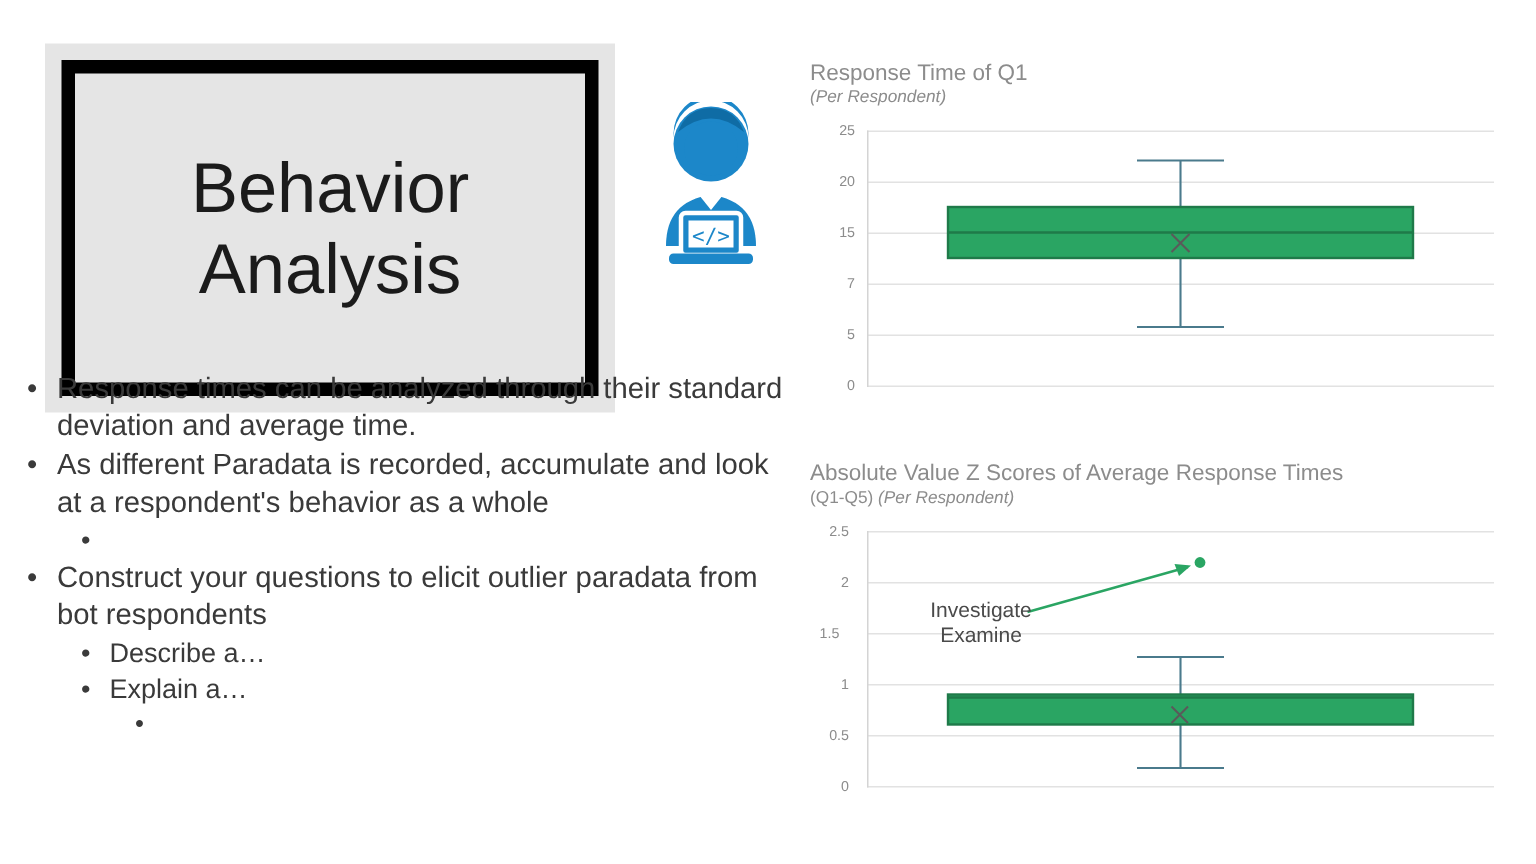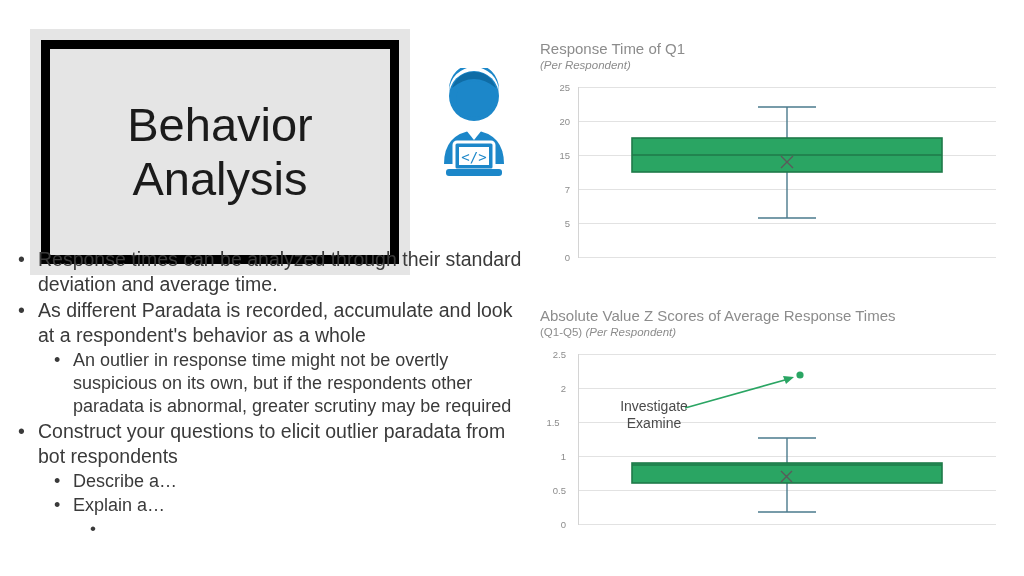--- a/index.html
+++ b/index.html
@@ -168,21 +168,20 @@
     <div class="b-row lvl1">
       <span class="b-mark">•</span>
       <span class="b-text">Response times can be analyzed through their standard deviation and average time.</span>
     </div>
     <div class="b-row lvl1">
       <span class="b-mark">•</span>
       <span class="b-text">As different Paradata is recorded, accumulate and look at a respondent's behavior as a whole</span>
     </div>
     <div class="b-row lvl2">
       <span class="b-mark">•</span>
-      <span class="b-text">An outlier in response time might not be overtly suspicious on its own, but if the respondents other paradata is abnormal, greater scrutiny may be required</span>
     </div>
     <div class="b-row lvl1">
       <span class="b-mark">•</span>
       <span class="b-text">Construct your questions to elicit outlier paradata from bot respondents</span>
     </div>
     <div class="b-row lvl2">
       <span class="b-mark">•</span>
       <span class="b-text">Describe a…</span>
     </div>
     <div class="b-row lvl2">

